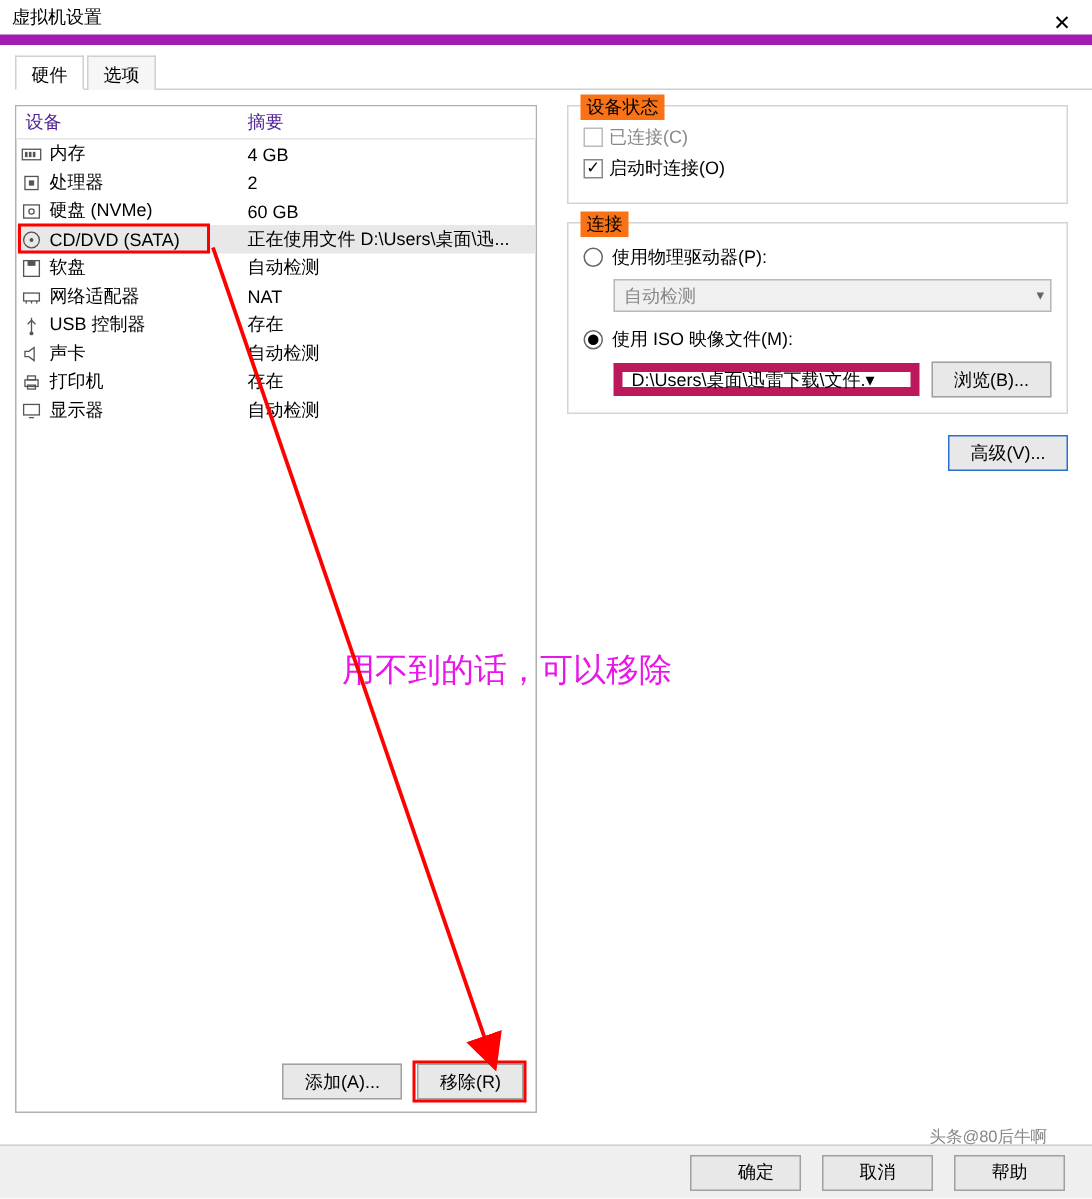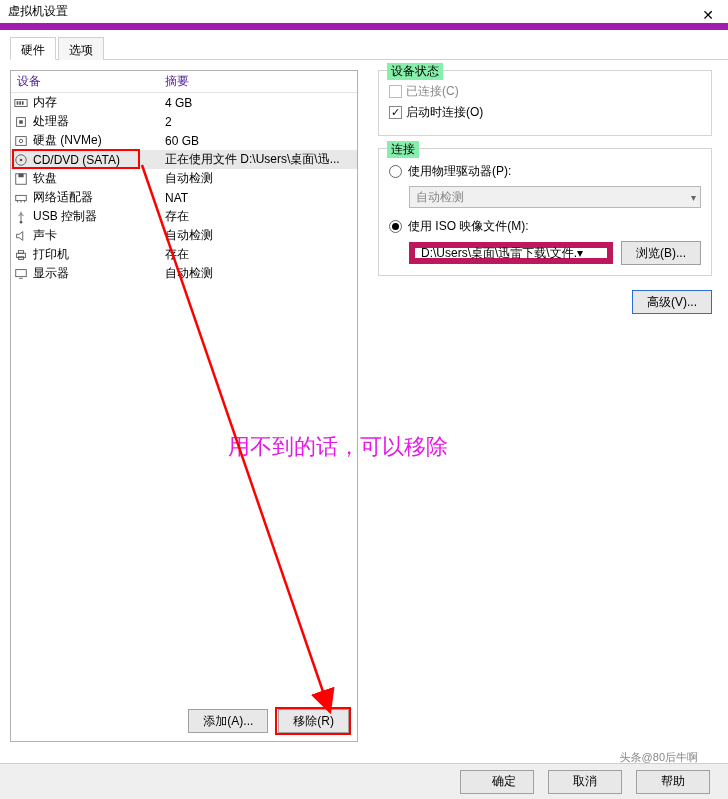--- a/index.html
+++ b/index.html
@@ -20,21 +20,21 @@
 .device-row { display: flex; height: 19px; align-items: center; justify-content: space-between; }
 .device-row .icon-cell { width: 20px; display: flex; justify-content: center; color: #666; }
 .device-row .name { width: 130px; padding-left: 2px; white-space: nowrap; overflow: hidden; }
 .device-row .summary { flex: 1; padding-left: 4px; white-space: nowrap; overflow: hidden; text-overflow: ellipsis; }
 .device-row.selected { background: #e8e8e8; }
 .highlight-box { position: absolute; border: 2px solid #ff0000; pointer-events: none; }
 .buttons-below { position: absolute; bottom: 8px; right: 8px; display: flex; gap: 10px; }
 .btn { height: 24px; padding: 0 14px; background: #e8e8e8; border: 1px solid #a0a0a0; display: flex; align-items: center; justify-content: center; cursor: pointer; }
 .right-panel { flex: 1; padding: 0 6px; }
 .fieldset { border: 1px solid #d4d4d4; padding: 8px 10px 10px 10px; margin-bottom: 12px; position: relative; }
-.fieldset .legend { position: absolute; top: -8px; left: 8px; background: #86efac; padding: 0 4px; }
+.fieldset .legend { position: absolute; top: -8px; left: 8px; background: #f97316; padding: 0 4px; }
 .chk-row { display: flex; align-items: center; margin: 4px 0; gap: 4px; }
 .chkbox { width: 13px; height: 13px; border: 1px solid #888; display:inline-flex; align-items:center; justify-content:center; font-size:10px; line-height:1;}
 .chkbox.disabled { border-color:#bbb; color:#999;}
 .chkbox.checked::after { content:"✓"; color:#000; font-size:11px;}
 .radio-row { display: flex; align-items: center; margin: 6px 0; gap: 6px; }
 .radio { width:13px; height:13px; border:1px solid #666; border-radius:50%; display:inline-flex; align-items:center; justify-content:center;}
 .radio.selected::after { content:""; width:7px; height:7px; background:#000; border-radius:50%;}
 .combo { height: 22px; background:#f0f0f0; border:1px solid #b8b8b8; display:flex; align-items:center; padding:0 6px; position: relative; }
 .combo .arrow { position:absolute; right:4px; font-size:10px; color:#666;}
 .combo.disabled{ color:#888; }

